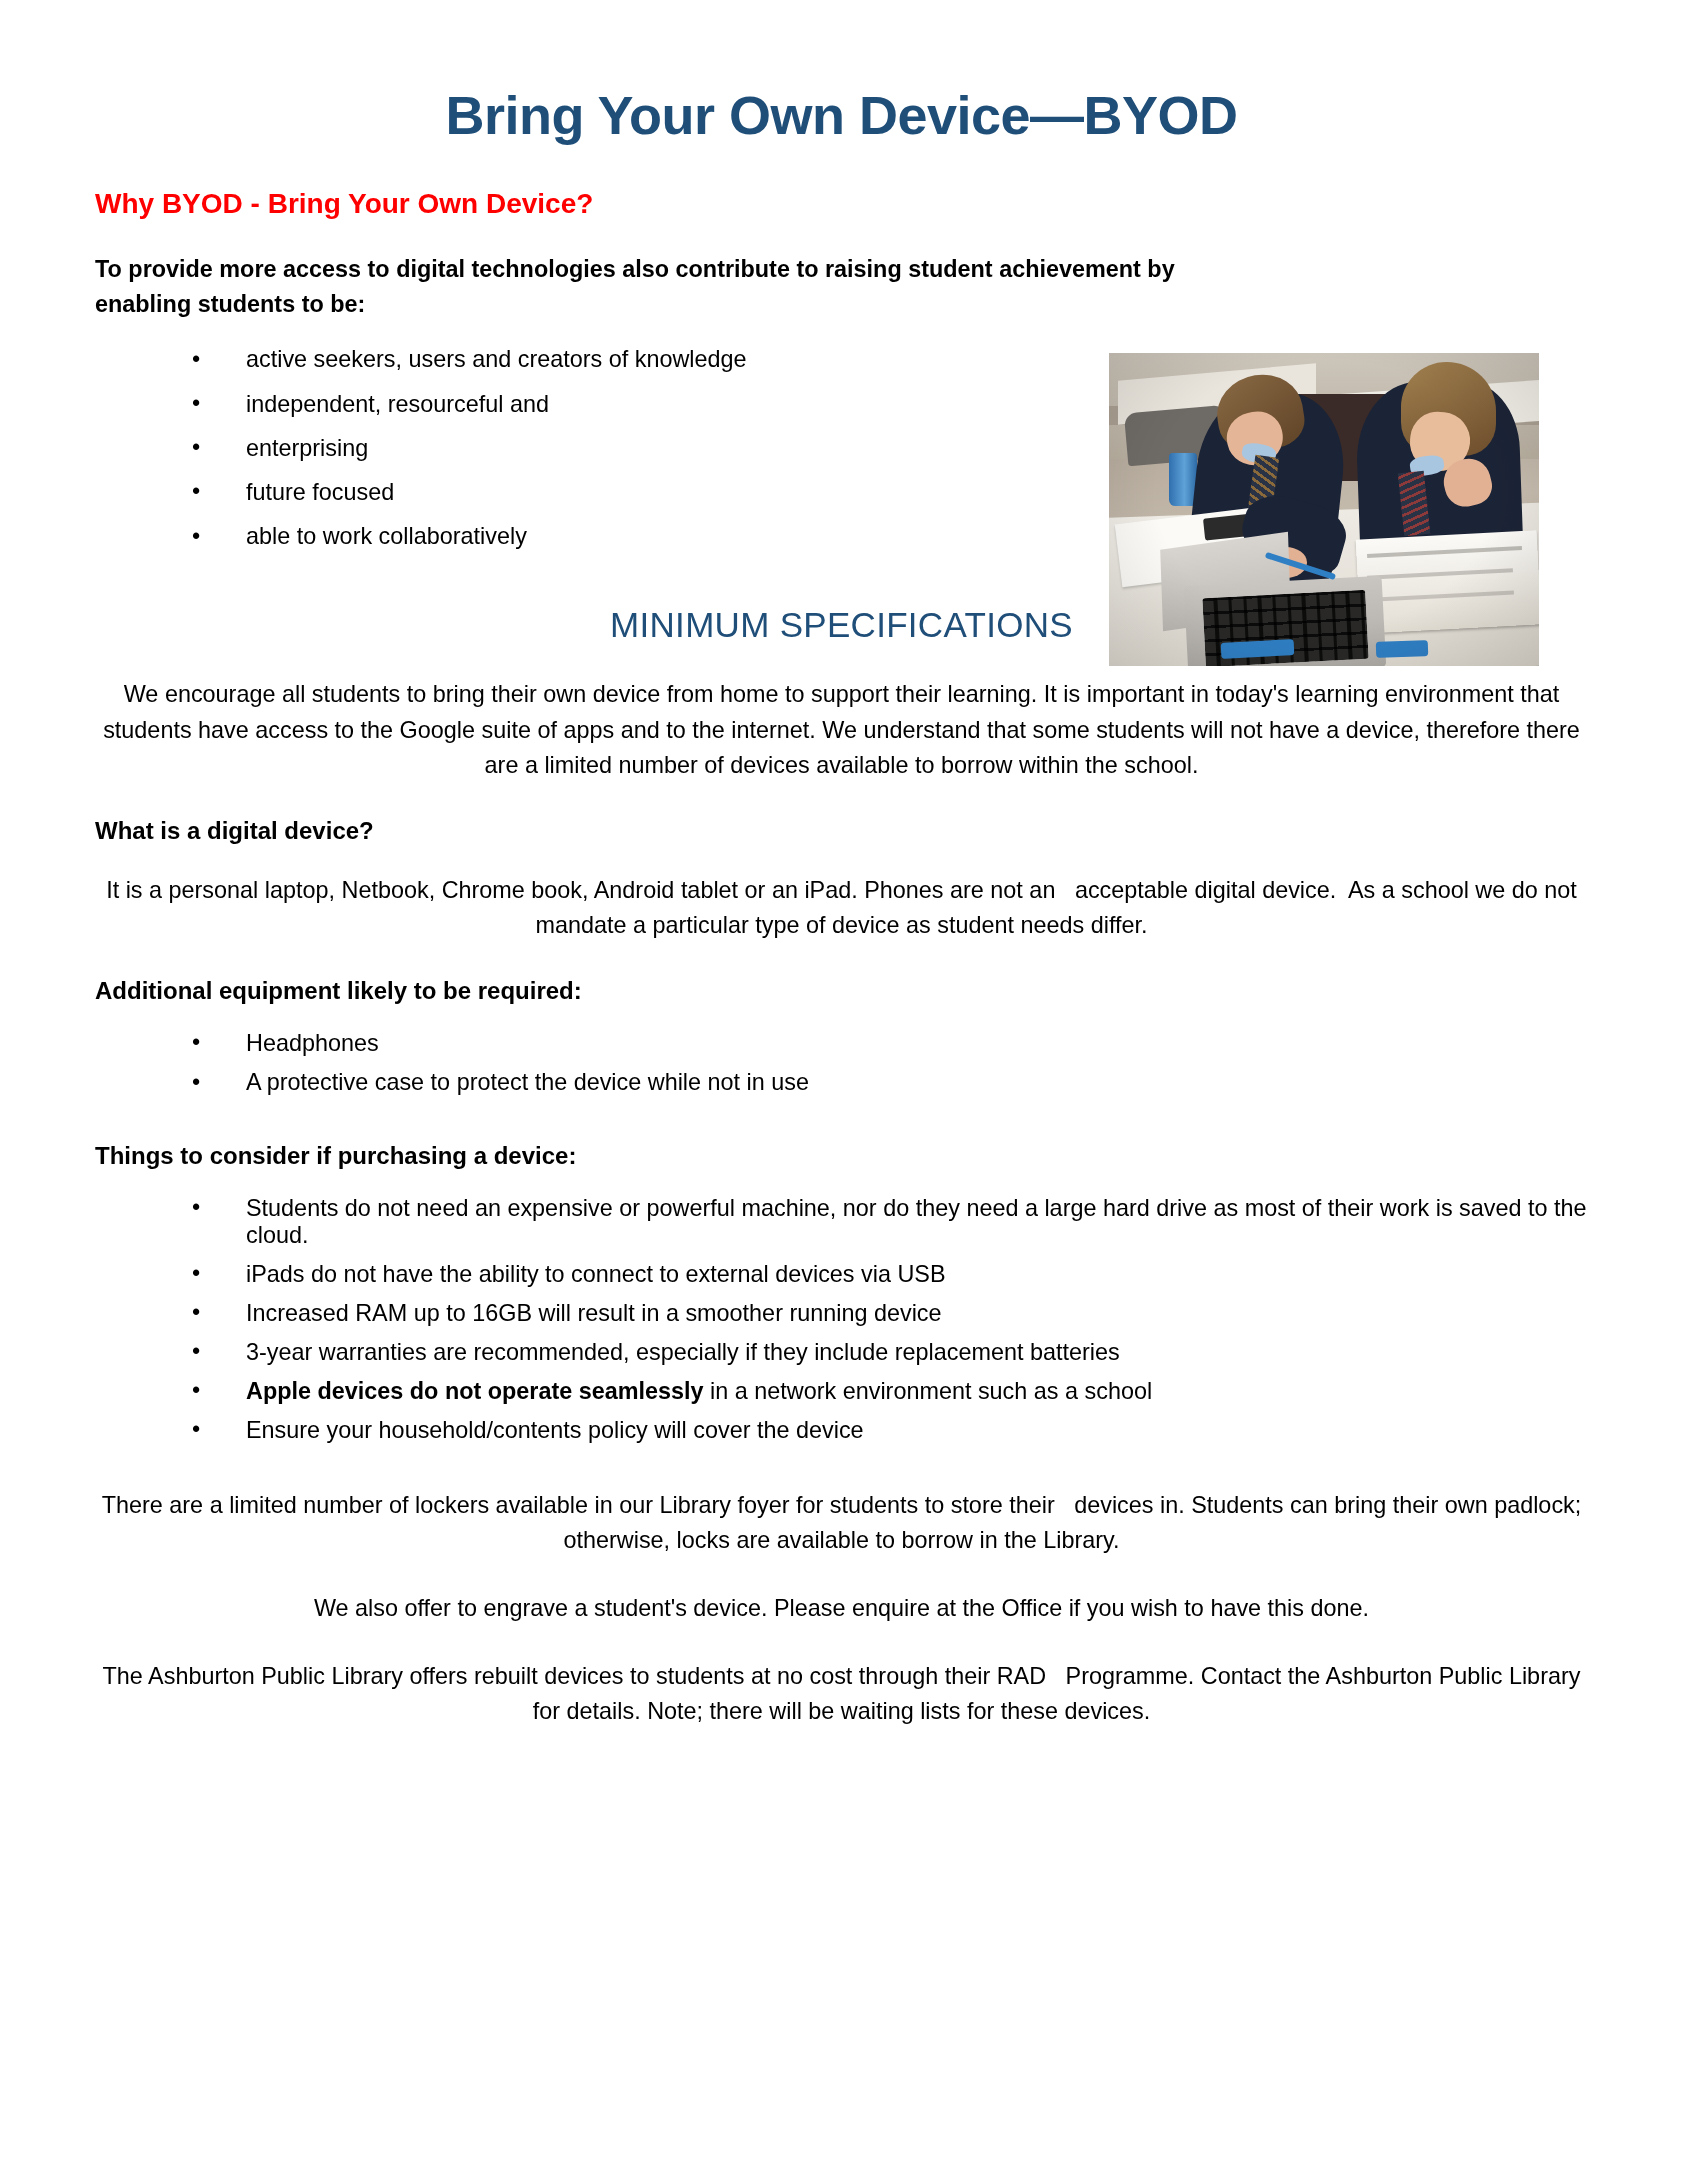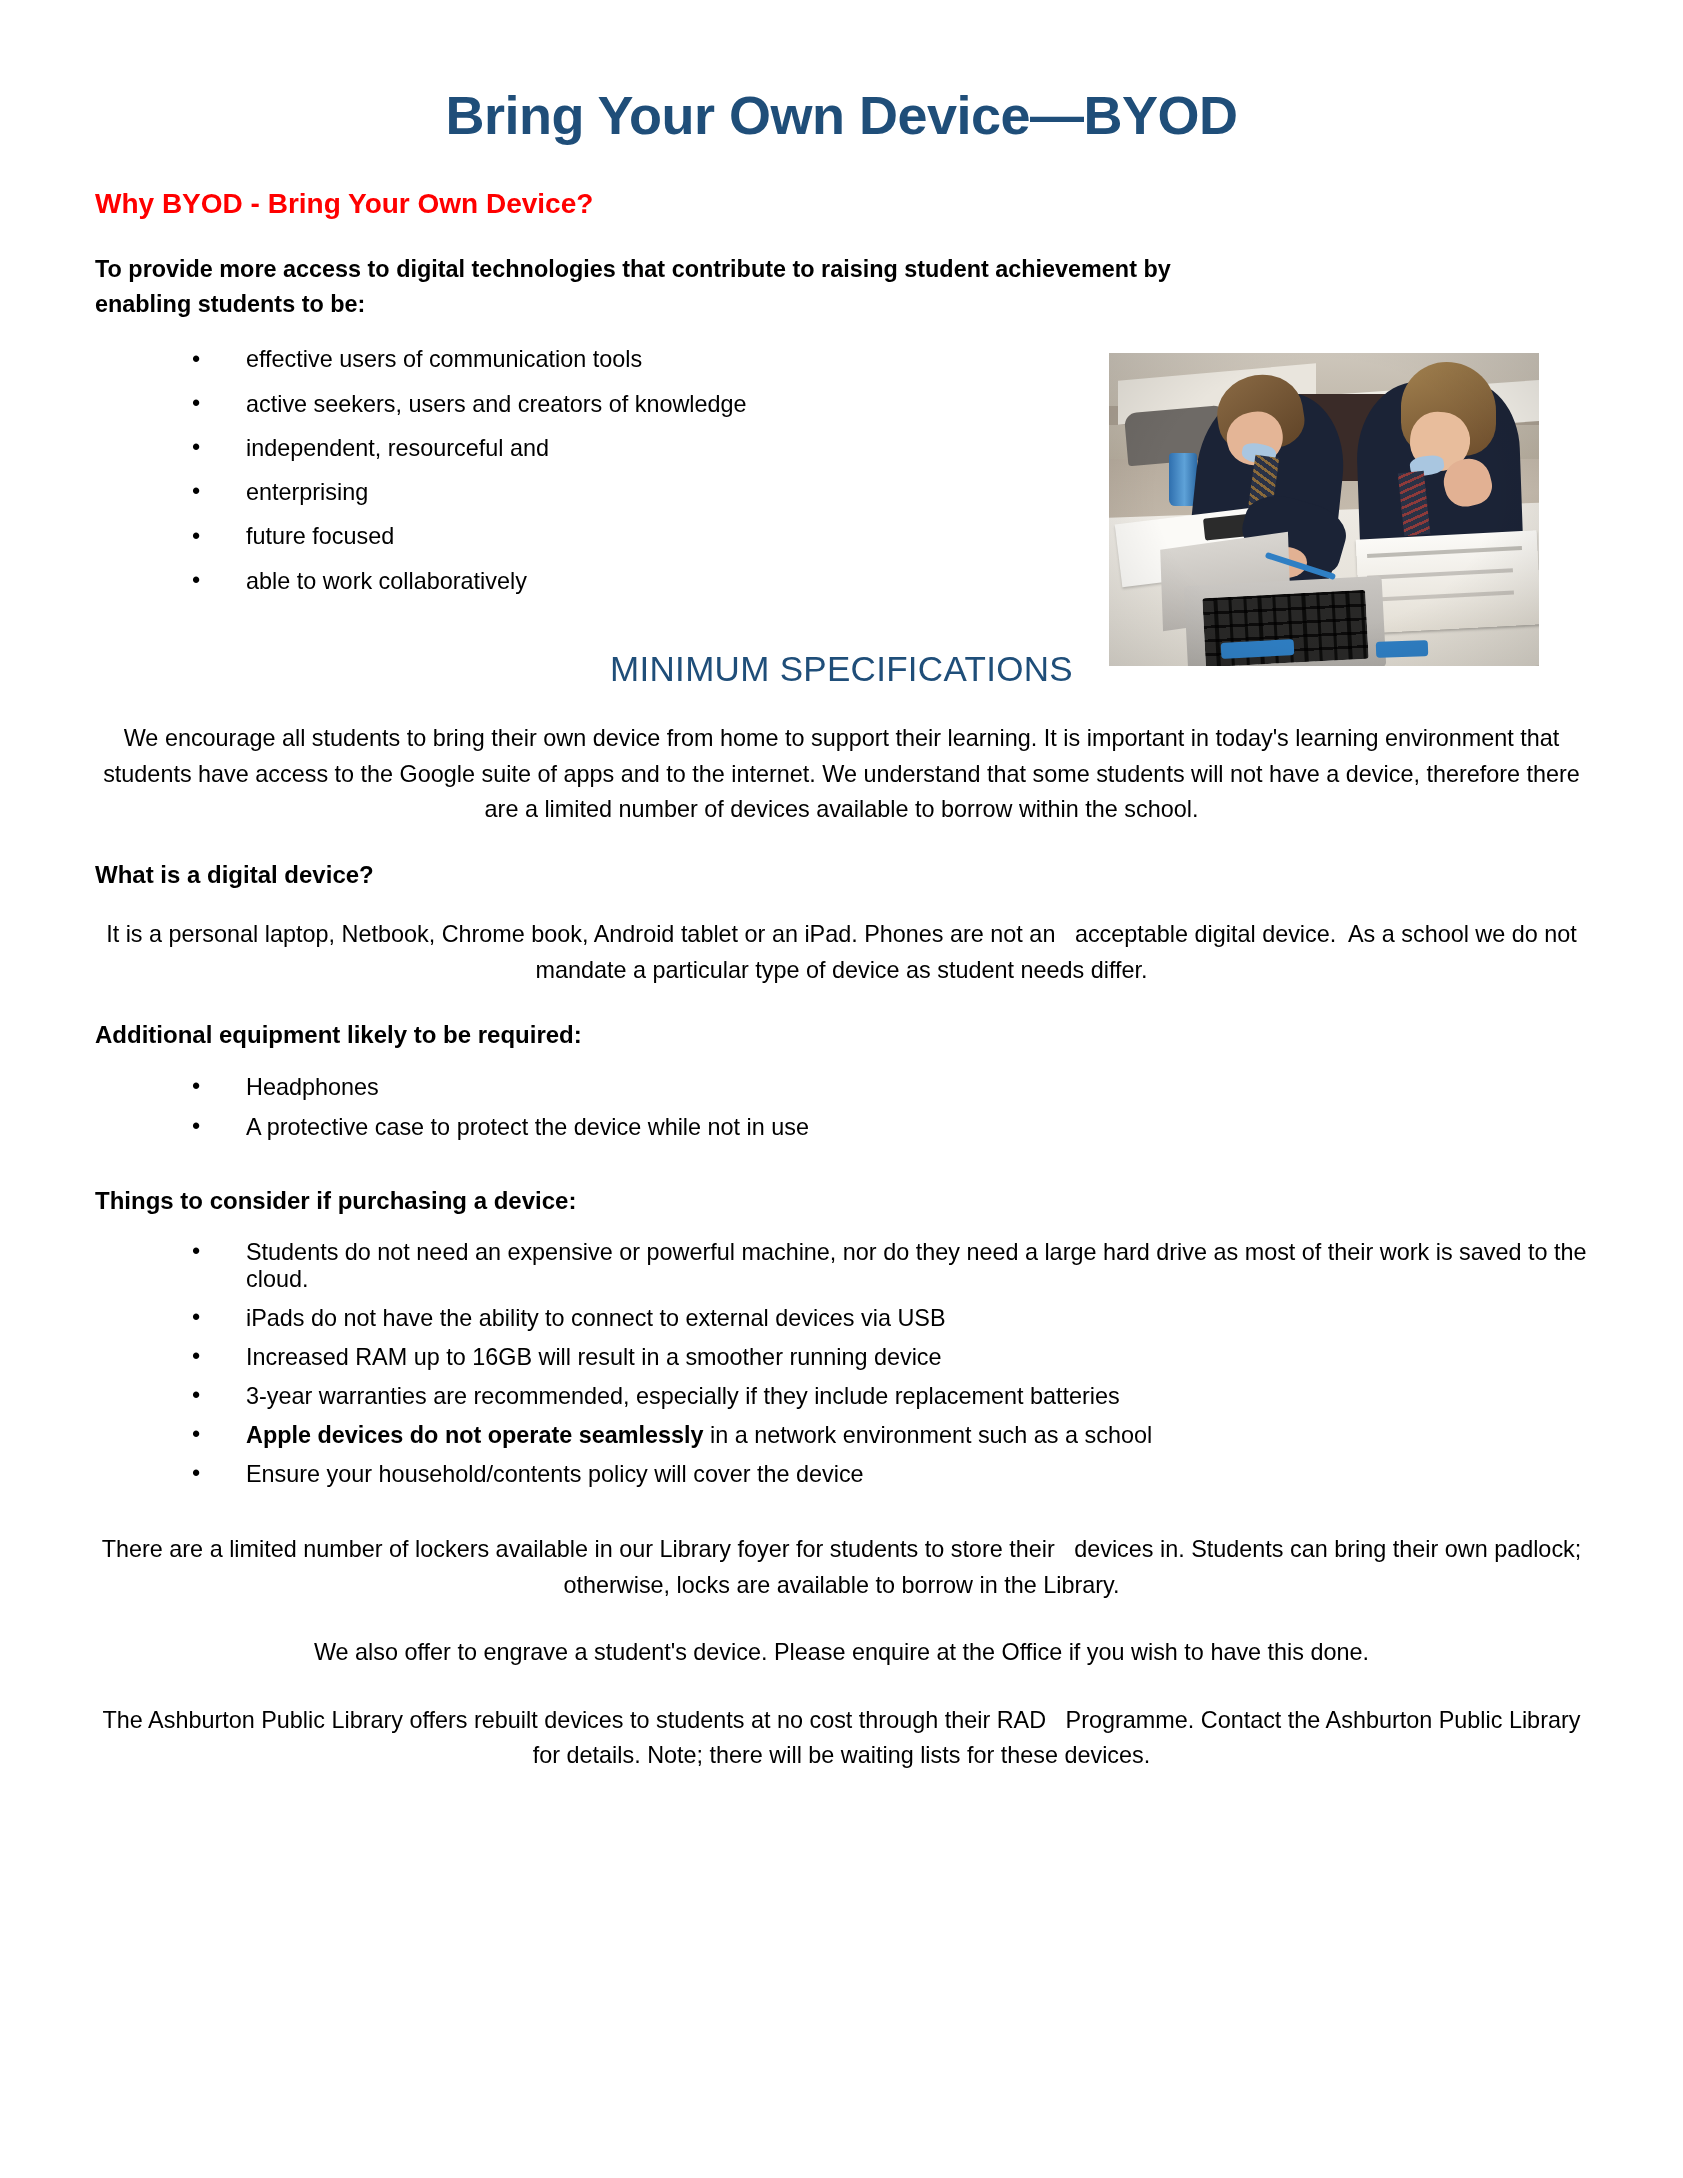--- a/index.html
+++ b/index.html
@@ -171,24 +171,23 @@
 </style>
 </head>
 <body>
 
 <div class="page">
 
   <h1 class="doc-title">Bring Your Own Device—BYOD</h1>
 
   <h2 class="red-heading">Why BYOD - Bring Your Own Device?</h2>
 
-  <p class="lead">To provide more access to digital technologies that contribute to raising student achievement by enabling students to be:</p>
+  <p class="lead">To provide more access to digital technologies also contribute to raising student achievement by enabling students to be:</p>
 
   <ul class="bullets">
-    <li><span>effective users of communication tools</span></li>
     <li><span>active seekers, users and creators of knowledge</span></li>
     <li><span>independent, resourceful and</span></li>
     <li><span>enterprising</span></li>
     <li><span>future focused</span></li>
     <li><span>able to work collaboratively</span></li>
   </ul>
 
   <div class="photo-wrap">
     <div class="photo">
       <div class="ph ph-wall"></div>

